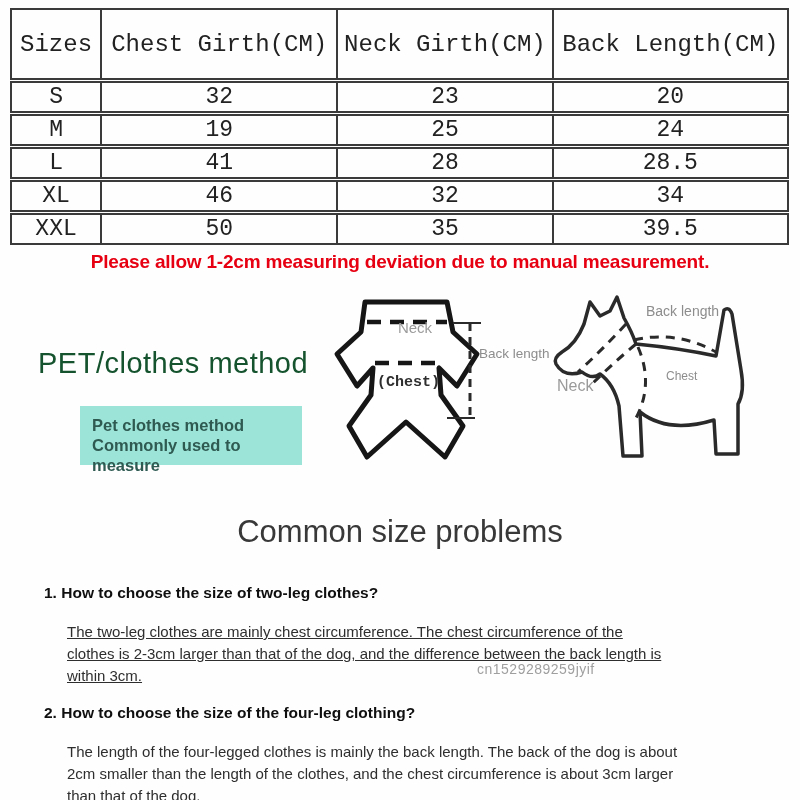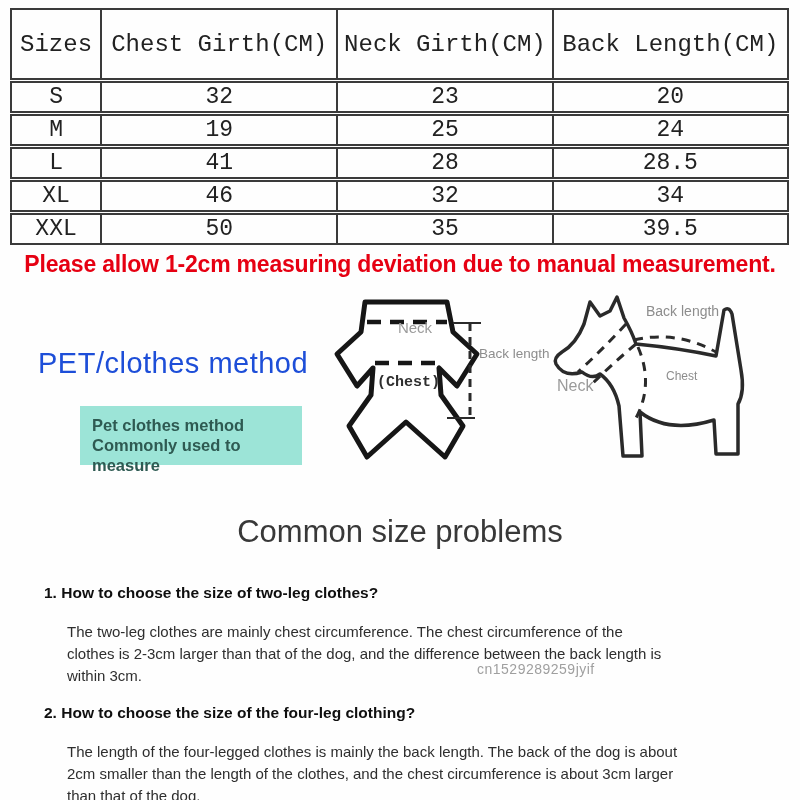--- a/index.html
+++ b/index.html
@@ -17,27 +17,27 @@
   }
   .size-table th, .size-table td { border:2px solid #3a3a3a; overflow:hidden; }
   .size-table th { height:66px; font-size:24px; font-weight:500; }
   .size-table td { height:28px; font-size:23px; font-weight:400; padding:0; }
   .size-table thead th,
   .size-table tbody tr:not(:last-child) td { border-bottom:5px double #3a3a3a; }
 
   
   .notice {
     position:absolute; left:0; top:251px; width:800px; text-align:center;
-    font-size:23px; font-weight:700; color:#e60012; letter-spacing:-0.2px;
+    font-size:19px; font-weight:700; color:#e60012; letter-spacing:-0.2px;
   }
 
   
   .pet-title {
     position:absolute; left:38px; top:347px;
-    font-size:29px; color:#1d4ed8; letter-spacing:0.5px;
+    font-size:29px; color:#14532d; letter-spacing:0.5px;
   }
   .highlight {
     position:absolute; left:80px; top:406px; width:222px; height:59px;
     background:#9ce4d7; box-sizing:border-box; padding:9px 0 0 12px;
     font-size:16.5px; font-weight:700; line-height:20px; color:#2e5a52;
   }
   .diagram { position:absolute; }
   .dlabel { position:absolute; white-space:nowrap; }
   .lbl-clothes-neck  { left:385px; top:319px; width:60px; text-align:center; font-size:15px; color:#9b9b9b; }
   .lbl-clothes-back  { left:479px; top:346px; font-size:13.5px; color:#8d8d8d; }
@@ -53,21 +53,21 @@
     font-size:31px; color:#383838;
   }
   .question {
     position:absolute; left:44px; font-size:15.5px; font-weight:700; color:#0f0f0f;
   }
   .q1 { top:584px; } .q2 { top:704px; }
   .answer {
     position:absolute; left:67px; width:680px;
     font-size:15px; line-height:22px; color:#2e2e2e;
   }
-  .a1 { top:621px; } .a2 { top:741px; }
+  .a1 { top:621px;text-decoration:underline; } .a2 { top:741px; }
   .watermark {
     position:absolute; left:477px; top:661px;
     font-size:14px; color:#9f9f9f; letter-spacing:0.5px;
   }
 </style>
 </head>
 <body>
 
 <div class="page">
 

